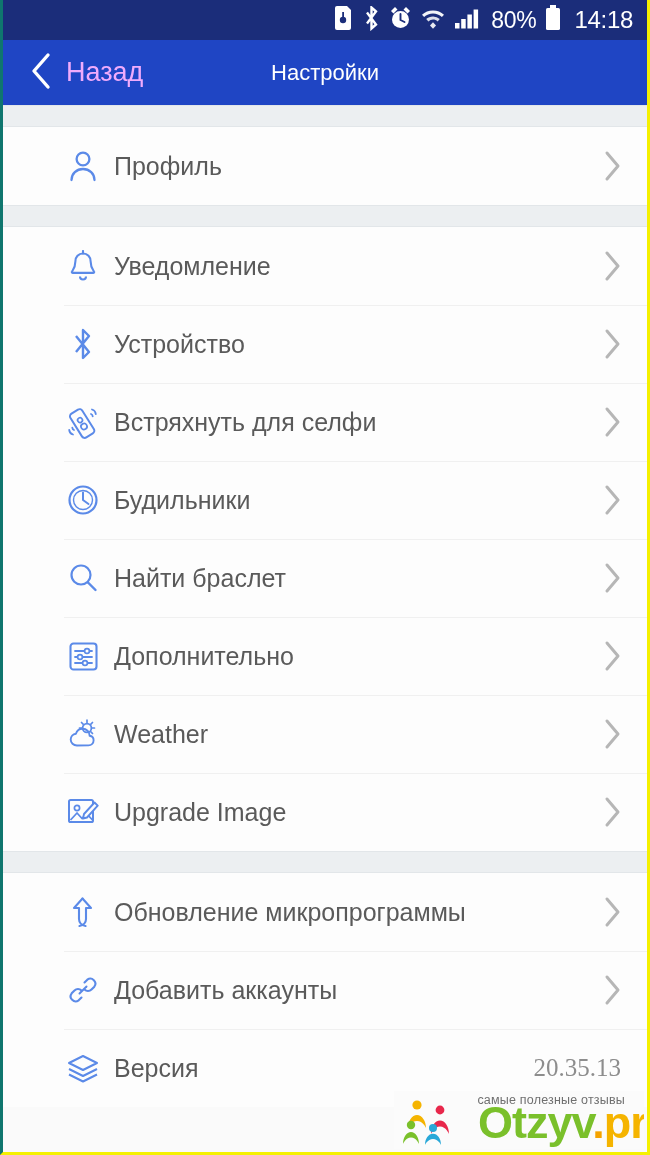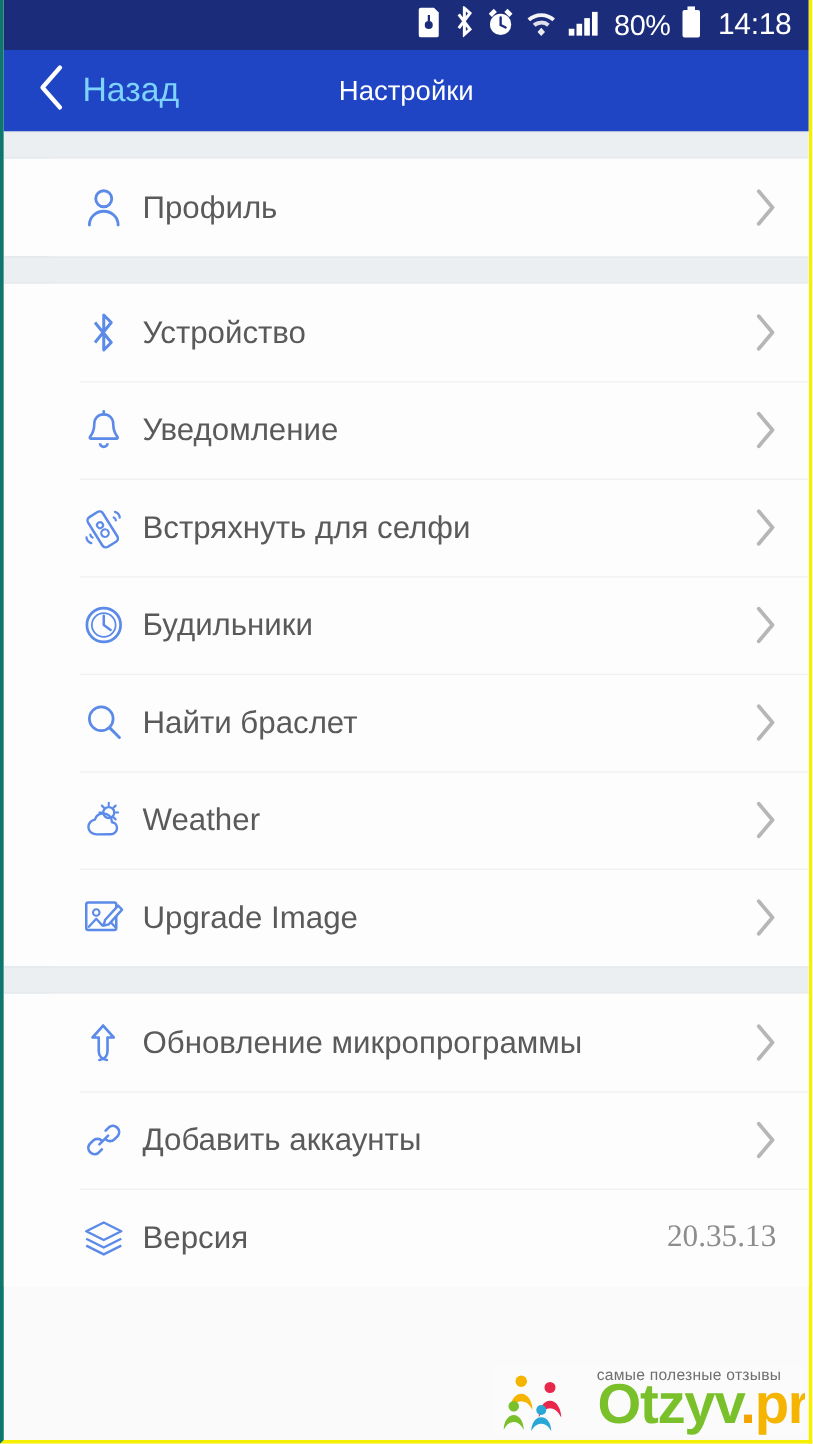--- a/index.html
+++ b/index.html
@@ -61,21 +61,21 @@
     align-items: center;
   }
   .back-btn {
     display: flex;
     align-items: center;
     gap: 14px;
     padding-left: 26px;
     cursor: pointer;
   }
   .back-label {
-    color: #7dd3fc;
+    color: #f0abfc;
     font-size: 27px;
     font-family: "Liberation Sans", sans-serif;
   }
   .app-title {
     position: absolute;
     left: 0; right: 0;
     text-align: center;
     color: #ffffff;
     font-size: 22px;
     pointer-events: none;
@@ -260,41 +260,41 @@
         </span>
       </div>
     </div>
 
     <div class="gap"></div>
 
     <div class="group">
 
       <div class="row">
         <span class="row-icon">
-          <svg width="24" height="34" viewBox="0 0 24 34">
-              <path fill="none" stroke="#5b8ae8" stroke-width="2.4" stroke-linejoin="round" d="M5 9l13 16-6 6V3l6 6-13 16"></path>
-            </svg>
-        </span>
-        <span class="row-label">Устройство</span>
-        <span class="chev">
-          <svg width="18" height="32" viewBox="0 0 18 32">
-              <path d="M4 3l11 13L4 29" fill="none" stroke="#b6b6b6" stroke-width="3" stroke-linecap="round" stroke-linejoin="round"></path>
-            </svg>
-        </span>
-      </div>
-
-      <div class="row">
-        <span class="row-icon">
           <svg width="30" height="33" viewBox="0 0 30 33">
               <path d="M15 3.5c-4.6 0-7.6 3.4-7.6 7.8 0 6.2-2.4 8.6-3.4 10.2-.4.6 0 1.4.8 1.4h20.4c.8 0 1.2-.8.8-1.4-1-1.6-3.4-4-3.4-10.2 0-4.4-3-7.8-7.6-7.8z" fill="none" stroke="#5b8ae8" stroke-width="2.1"></path>
               <path d="M12 26.5a3 3 0 0 0 6 0" fill="none" stroke="#5b8ae8" stroke-width="2.1"></path>
               <path d="M15 1v2.4" stroke="#5b8ae8" stroke-width="2.1" stroke-linecap="round"></path>
             </svg>
         </span>
         <span class="row-label">Уведомление</span>
+        <span class="chev">
+          <svg width="18" height="32" viewBox="0 0 18 32">
+              <path d="M4 3l11 13L4 29" fill="none" stroke="#b6b6b6" stroke-width="3" stroke-linecap="round" stroke-linejoin="round"></path>
+            </svg>
+        </span>
+      </div>
+
+      <div class="row">
+        <span class="row-icon">
+          <svg width="24" height="34" viewBox="0 0 24 34">
+              <path fill="none" stroke="#5b8ae8" stroke-width="2.4" stroke-linejoin="round" d="M5 9l13 16-6 6V3l6 6-13 16"></path>
+            </svg>
+        </span>
+        <span class="row-label">Устройство</span>
         <span class="chev">
           <svg width="18" height="32" viewBox="0 0 18 32">
               <path d="M4 3l11 13L4 29" fill="none" stroke="#b6b6b6" stroke-width="3" stroke-linecap="round" stroke-linejoin="round"></path>
             </svg>
         </span>
       </div>
 
       <div class="row">
         <span class="row-icon">
           <svg width="34" height="34" viewBox="0 0 34 34">
@@ -341,20 +341,37 @@
             </svg>
         </span>
         <span class="row-label">Найти браслет</span>
         <span class="chev">
           <svg width="18" height="32" viewBox="0 0 18 32">
               <path d="M4 3l11 13L4 29" fill="none" stroke="#b6b6b6" stroke-width="3" stroke-linecap="round" stroke-linejoin="round"></path>
             </svg>
         </span>
       </div>
 
+      <div class="row">
+        <span class="row-icon">
+          <svg width="31" height="31" viewBox="0 0 31 31">
+              <rect x="2.5" y="2.5" width="26" height="26" rx="3" fill="none" stroke="#5b8ae8" stroke-width="2.1"></rect>
+              <path d="M7 10h17M7 16h17M7 22h17" stroke="#5b8ae8" stroke-width="1.8" stroke-linecap="round"></path>
+              <circle cx="19" cy="10" r="2.4" fill="#fdfdfd" stroke="#5b8ae8" stroke-width="1.7"></circle>
+              <circle cx="12" cy="16" r="2.4" fill="#fdfdfd" stroke="#5b8ae8" stroke-width="1.7"></circle>
+              <circle cx="17" cy="22" r="2.4" fill="#fdfdfd" stroke="#5b8ae8" stroke-width="1.7"></circle>
+            </svg>
+        </span>
+        <span class="row-label">Дополнительно</span>
+        <span class="chev">
+          <svg width="18" height="32" viewBox="0 0 18 32">
+              <path d="M4 3l11 13L4 29" fill="none" stroke="#b6b6b6" stroke-width="3" stroke-linecap="round" stroke-linejoin="round"></path>
+            </svg>
+        </span>
+      </div>
 
       <div class="row">
         <span class="row-icon">
           <svg width="34" height="32" viewBox="0 0 34 32">
             <circle cx="21" cy="10" r="4.4" fill="none" stroke="#5b8ae8" stroke-width="1.8"></circle>
             <path d="M21 2.2v2.2M28.5 10h-2.2M26.5 4.5l-1.6 1.6M15.5 4.5l1.6 1.6M13.5 10h2.2M26.5 15.5l-1.6-1.6" stroke="#5b8ae8" stroke-width="1.7" stroke-linecap="round"></path>
             <path d="M11 27.5c-3.6 0-6.3-2.6-6.3-5.9 0-3 2.3-5.5 5.2-5.9.9-2.9 3.5-4.9 6.7-4.9 3.9 0 7 3 7 6.7v.3c2.3.3 4 2.2 4 4.5 0 2.8-2.2 5.1-5 5.1z" fill="none" stroke="#5b8ae8" stroke-width="1.9" stroke-linejoin="round"></path>
           </svg>
         </span>
         <span class="row-label">Weather</span>

